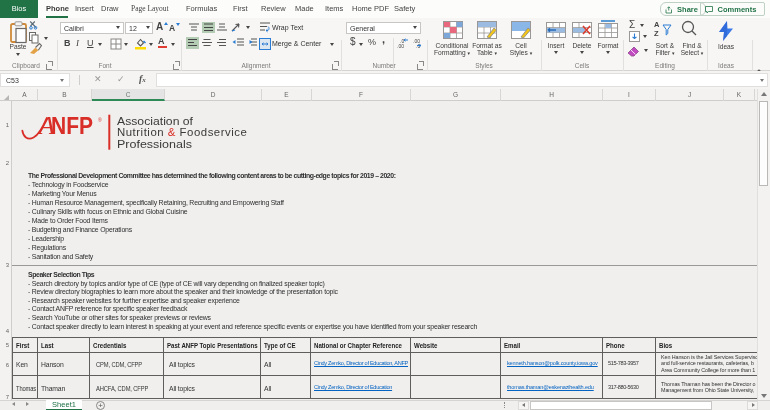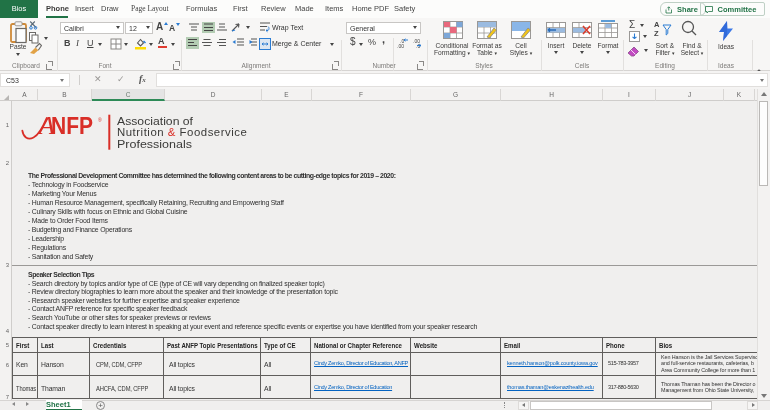--- a/index.html
+++ b/index.html
@@ -47,21 +47,21 @@
 <div class="abs" style="left:648px;top:2px;width:46px;height:14px;border:1px solid #bfd0c5;border-radius:6px;color:#217346;font-size:7.5px;font-weight:bold;text-align:center;line-height:13px;margin-left:12px;">
 <svg class="abs" style="left:4px;top:3px;" width="8" height="8" viewBox="0 0 16 16">
       <path d="M2 7 v7 h11 v-7" fill="none" stroke="#217346" stroke-width="1.6"></path>
       <path d="M7.5 9 V2 M4.5 4.5 L7.5 1.5 L10.5 4.5" fill="none" stroke="#217346" stroke-width="1.6"></path>
     </svg>
 <span style="margin-left:9px;">Share</span></div>
 <div class="abs" style="left:700px;top:2px;width:65px;height:14px;border:1px solid #bfd0c5;border-radius:2px;color:#217346;font-size:7.5px;font-weight:bold;text-align:center;line-height:13px;">
 <svg class="abs" style="left:4px;top:3px;" width="8" height="8" viewBox="0 0 16 16">
       <path d="M1 1 h14 v10 h-8 l-3 3 v-3 h-3 z" fill="none" stroke="#217346" stroke-width="1.6"></path>
     </svg>
-<span style="margin-left:9px;">Committee</span></div>
+<span style="margin-left:9px;">Comments</span></div>
 
 <div class="abs" style="left:0;top:18px;width:770px;height:53px;background:#f7f6f5;border-bottom:1px solid #d6d4d2;"></div>
 <div id="ribbon" class="abs" style="left:0;top:18px;width:770px;height:53px;">
 
   <div class="seph" style="left:57px;"></div>
   <div class="seph" style="left:181px;"></div>
   <div class="seph" style="left:341px;"></div>
   <div class="seph" style="left:427px;"></div>
   <div class="seph" style="left:541px;"></div>
   <div class="seph" style="left:623px;"></div>
@@ -407,21 +407,21 @@
 </div>
 
 <div class="abs" style="left:757px;top:89px;width:13px;height:311px;background:#f3f2f1;border-left:1px solid #e1dfdd;"></div>
 <div class="abs" style="left:759px;top:92px;width:0;height:0;border-left:3px solid transparent;border-right:3px solid transparent;border-bottom:4px solid #777;margin-left:2px;"></div>
 <div class="abs" style="left:759px;top:101px;width:9px;height:85px;background:#fdfdfd;border:1px solid #bab8b6;"></div>
 <div class="abs" style="left:761px;top:394px;width:0;height:0;border-left:3px solid transparent;border-right:3px solid transparent;border-top:4px solid #777;"></div>
 
 <div class="abs" style="left:0;top:400px;width:770px;height:10px;background:#f0efee;border-top:1px solid #d6d4d2;"></div>
 <div class="abs" style="left:12px;top:402px;width:0;height:0;border-top:2.5px solid transparent;border-bottom:2.5px solid transparent;border-right:3px solid #888;"></div>
 <div class="abs" style="left:26px;top:402px;width:0;height:0;border-top:2.5px solid transparent;border-bottom:2.5px solid transparent;border-left:3px solid #888;"></div>
-<div class="abs" style="left:46px;top:400px;width:36px;height:10px;background:#fff;border-bottom:1.5px solid #217346;font-size:7.5px;font-weight:bold;color:#1e7145;text-align:left;line-height:9px;">Sheet1</div>
+<div class="abs" style="left:46px;top:400px;width:36px;height:10px;background:#fff;border-bottom:1.5px solid #217346;font-size:7.5px;font-weight:normal;color:#1e7145;text-align:center;line-height:9px;">Sheet1</div>
 <div class="abs" style="left:96px;top:400.5px;width:9px;height:9px;border:1px solid #888;border-radius:50%;color:#555;font-size:8px;line-height:8px;text-align:center;">+</div>
 <div class="abs" style="left:504px;top:402px;width:1px;height:6px;border-left:1px dotted #888;"></div>
 <div class="abs" style="left:518px;top:400.5px;width:11px;height:9px;background:#f6f5f4;border:1px solid #dddbd9;"></div>
 <div class="abs" style="left:522px;top:403px;width:0;height:0;border-top:2px solid transparent;border-bottom:2px solid transparent;border-right:3px solid #777;"></div>
 <div class="abs" style="left:529px;top:400.5px;width:218px;height:9px;background:#f3f2f1;"></div>
 <div class="abs" style="left:530px;top:400.5px;width:182px;height:9px;background:#fff;border:1px solid #c8c6c4;"></div>
 <div class="abs" style="left:747px;top:400.5px;width:11px;height:9px;background:#f6f5f4;border:1px solid #dddbd9;"></div>
 <div class="abs" style="left:752px;top:403px;width:0;height:0;border-top:2px solid transparent;border-bottom:2px solid transparent;border-left:3px solid #777;"></div>
 
 </body></html>

